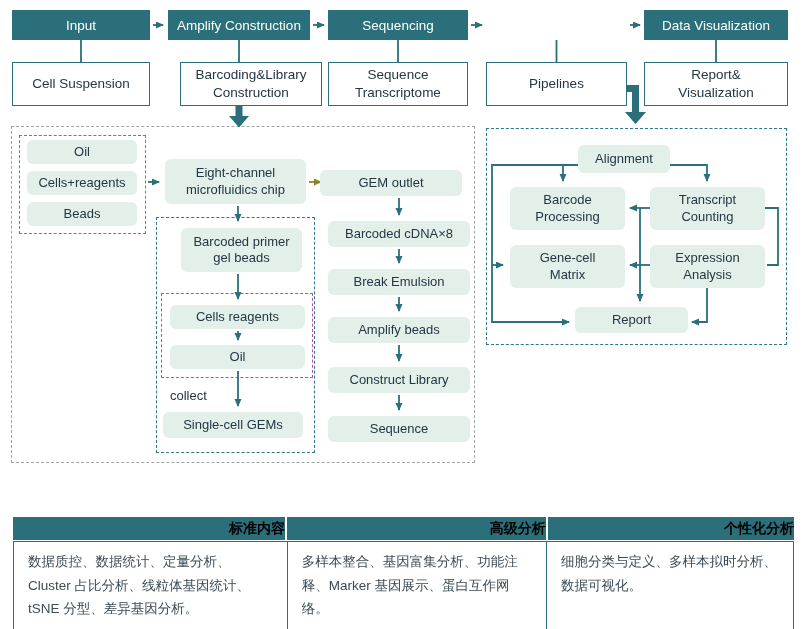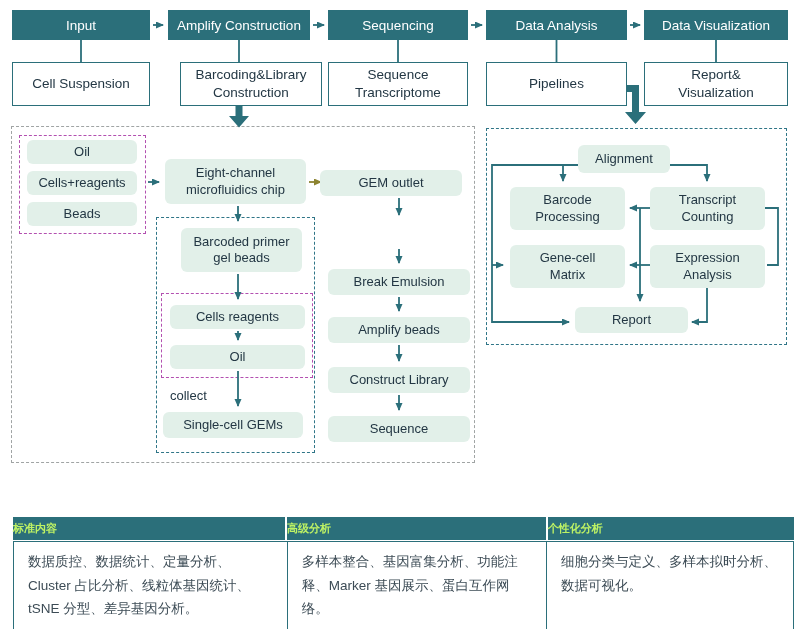--- a/index.html
+++ b/index.html
@@ -25,22 +25,22 @@
 
   svg#wires{position:absolute;left:0;top:0;pointer-events:none;}
   svg#wires .w{stroke:var(--teal);stroke-width:1.8;fill:none;}
   svg#wires .w.olive{stroke:var(--olive);}
   svg#wires .thick{fill:var(--teal);stroke:none;}
   #arrT path{fill:var(--teal);}
   #arrO path{fill:var(--olive);}
 
   .ftable{position:absolute;left:13px;top:517px;width:781px;}
   .thead{display:flex;gap:2px;margin-bottom:1px;}
-  .th{background:var(--teal);color:#bef264;height:23px;line-height:23px;text-align:left;
-    font-weight:bold;font-size:11px;}
+  .th{background:var(--teal);color:#000000;height:23px;line-height:23px;text-align:right;
+    font-weight:bold;font-size:14px;}
   .tbody{display:flex;border:1.5px solid var(--teal);background:#fff;box-sizing:border-box;}
   .td{box-sizing:border-box;padding:8px 14px 10px 14px;font-size:13.5px;line-height:1.75;
     color:var(--table-ink);}
   .td + .td{border-left:1.5px solid var(--teal);}
   .c1{width:35.0%;} .c2{width:33.3%;} .c3{width:31.7%;}
 </style>
 </head>
 <body>
 
 <div id="canvas">
@@ -95,21 +95,20 @@
     <path class="w" d="M650,208 H630" marker-end="url(#arrT)"></path>
     <path class="w" d="M640,208 V301" marker-end="url(#arrT)"></path>
     <path class="w" d="M650,265 H630" marker-end="url(#arrT)"></path>
     <path class="w" d="M765,208 H778 V265 H767"></path>
     <path class="w" d="M707,288 V322 H692" marker-end="url(#arrT)"></path>
   </svg>
 
   <div class="stage-h" style="left:12px;width:138px;">Input</div>
   <div class="stage-h" style="left:168px;width:142px;">Amplify Construction</div>
   <div class="stage-h" style="left:328px;width:140px;">Sequencing</div>
-  <div class="stage-h" style="left:486px;width:141px;">Data Analysis</div>
   <div class="stage-h" style="left:644px;width:144px;">Data Visualization</div>
 
   <div class="sub-box" style="left:12px;width:138px;">Cell Suspension</div>
   <div class="sub-box" style="left:168px;width:142px;margin-left:12px;">Barcoding&amp;Library
 Construction</div>
   <div class="sub-box" style="left:328px;width:140px;">Sequence
 Transcriptome</div>
   <div class="sub-box" style="left:486px;width:141px;">Pipelines</div>
   <div class="sub-box" style="left:644px;width:144px;">Report&amp;
 Visualization</div>
@@ -121,20 +120,21 @@
   <div class="gbox" style="left:165px;top:159px;width:141px;height:45px;">Eight-channel
 microfluidics chip</div>
   <div class="gbox" style="left:170px;top:305px;width:135px;height:24px;">Cells reagents</div>
   <div class="gbox" style="left:181px;top:228px;width:121px;height:44px;">Barcoded primer
 gel beads</div>
   <div class="gbox" style="left:170px;top:345px;width:135px;height:24px;">Oil</div>
   <div class="freelabel" style="left:170px;top:388px;">collect</div>
   <div class="gbox" style="left:163px;top:412px;width:140px;height:26px;">Single-cell GEMs</div>
 
   <div class="gbox" style="left:320px;top:170px;width:142px;height:26px;">GEM outlet</div>
+  <div class="gbox" style="left:328px;top:221px;width:142px;height:26px;">Barcoded cDNA×8</div>
   <div class="gbox" style="left:328px;top:269px;width:142px;height:26px;">Break Emulsion</div>
   <div class="gbox" style="left:328px;top:317px;width:142px;height:26px;">Amplify beads</div>
   <div class="gbox" style="left:328px;top:367px;width:142px;height:26px;">Construct Library</div>
   <div class="gbox" style="left:328px;top:416px;width:142px;height:26px;">Sequence</div>
 
   <div class="gbox" style="left:578px;top:145px;width:92px;height:28px;">Alignment</div>
   <div class="gbox" style="left:510px;top:187px;width:115px;height:43px;">Barcode
 Processing</div>
   <div class="gbox" style="left:650px;top:187px;width:115px;height:43px;">Transcript
 Counting</div>

